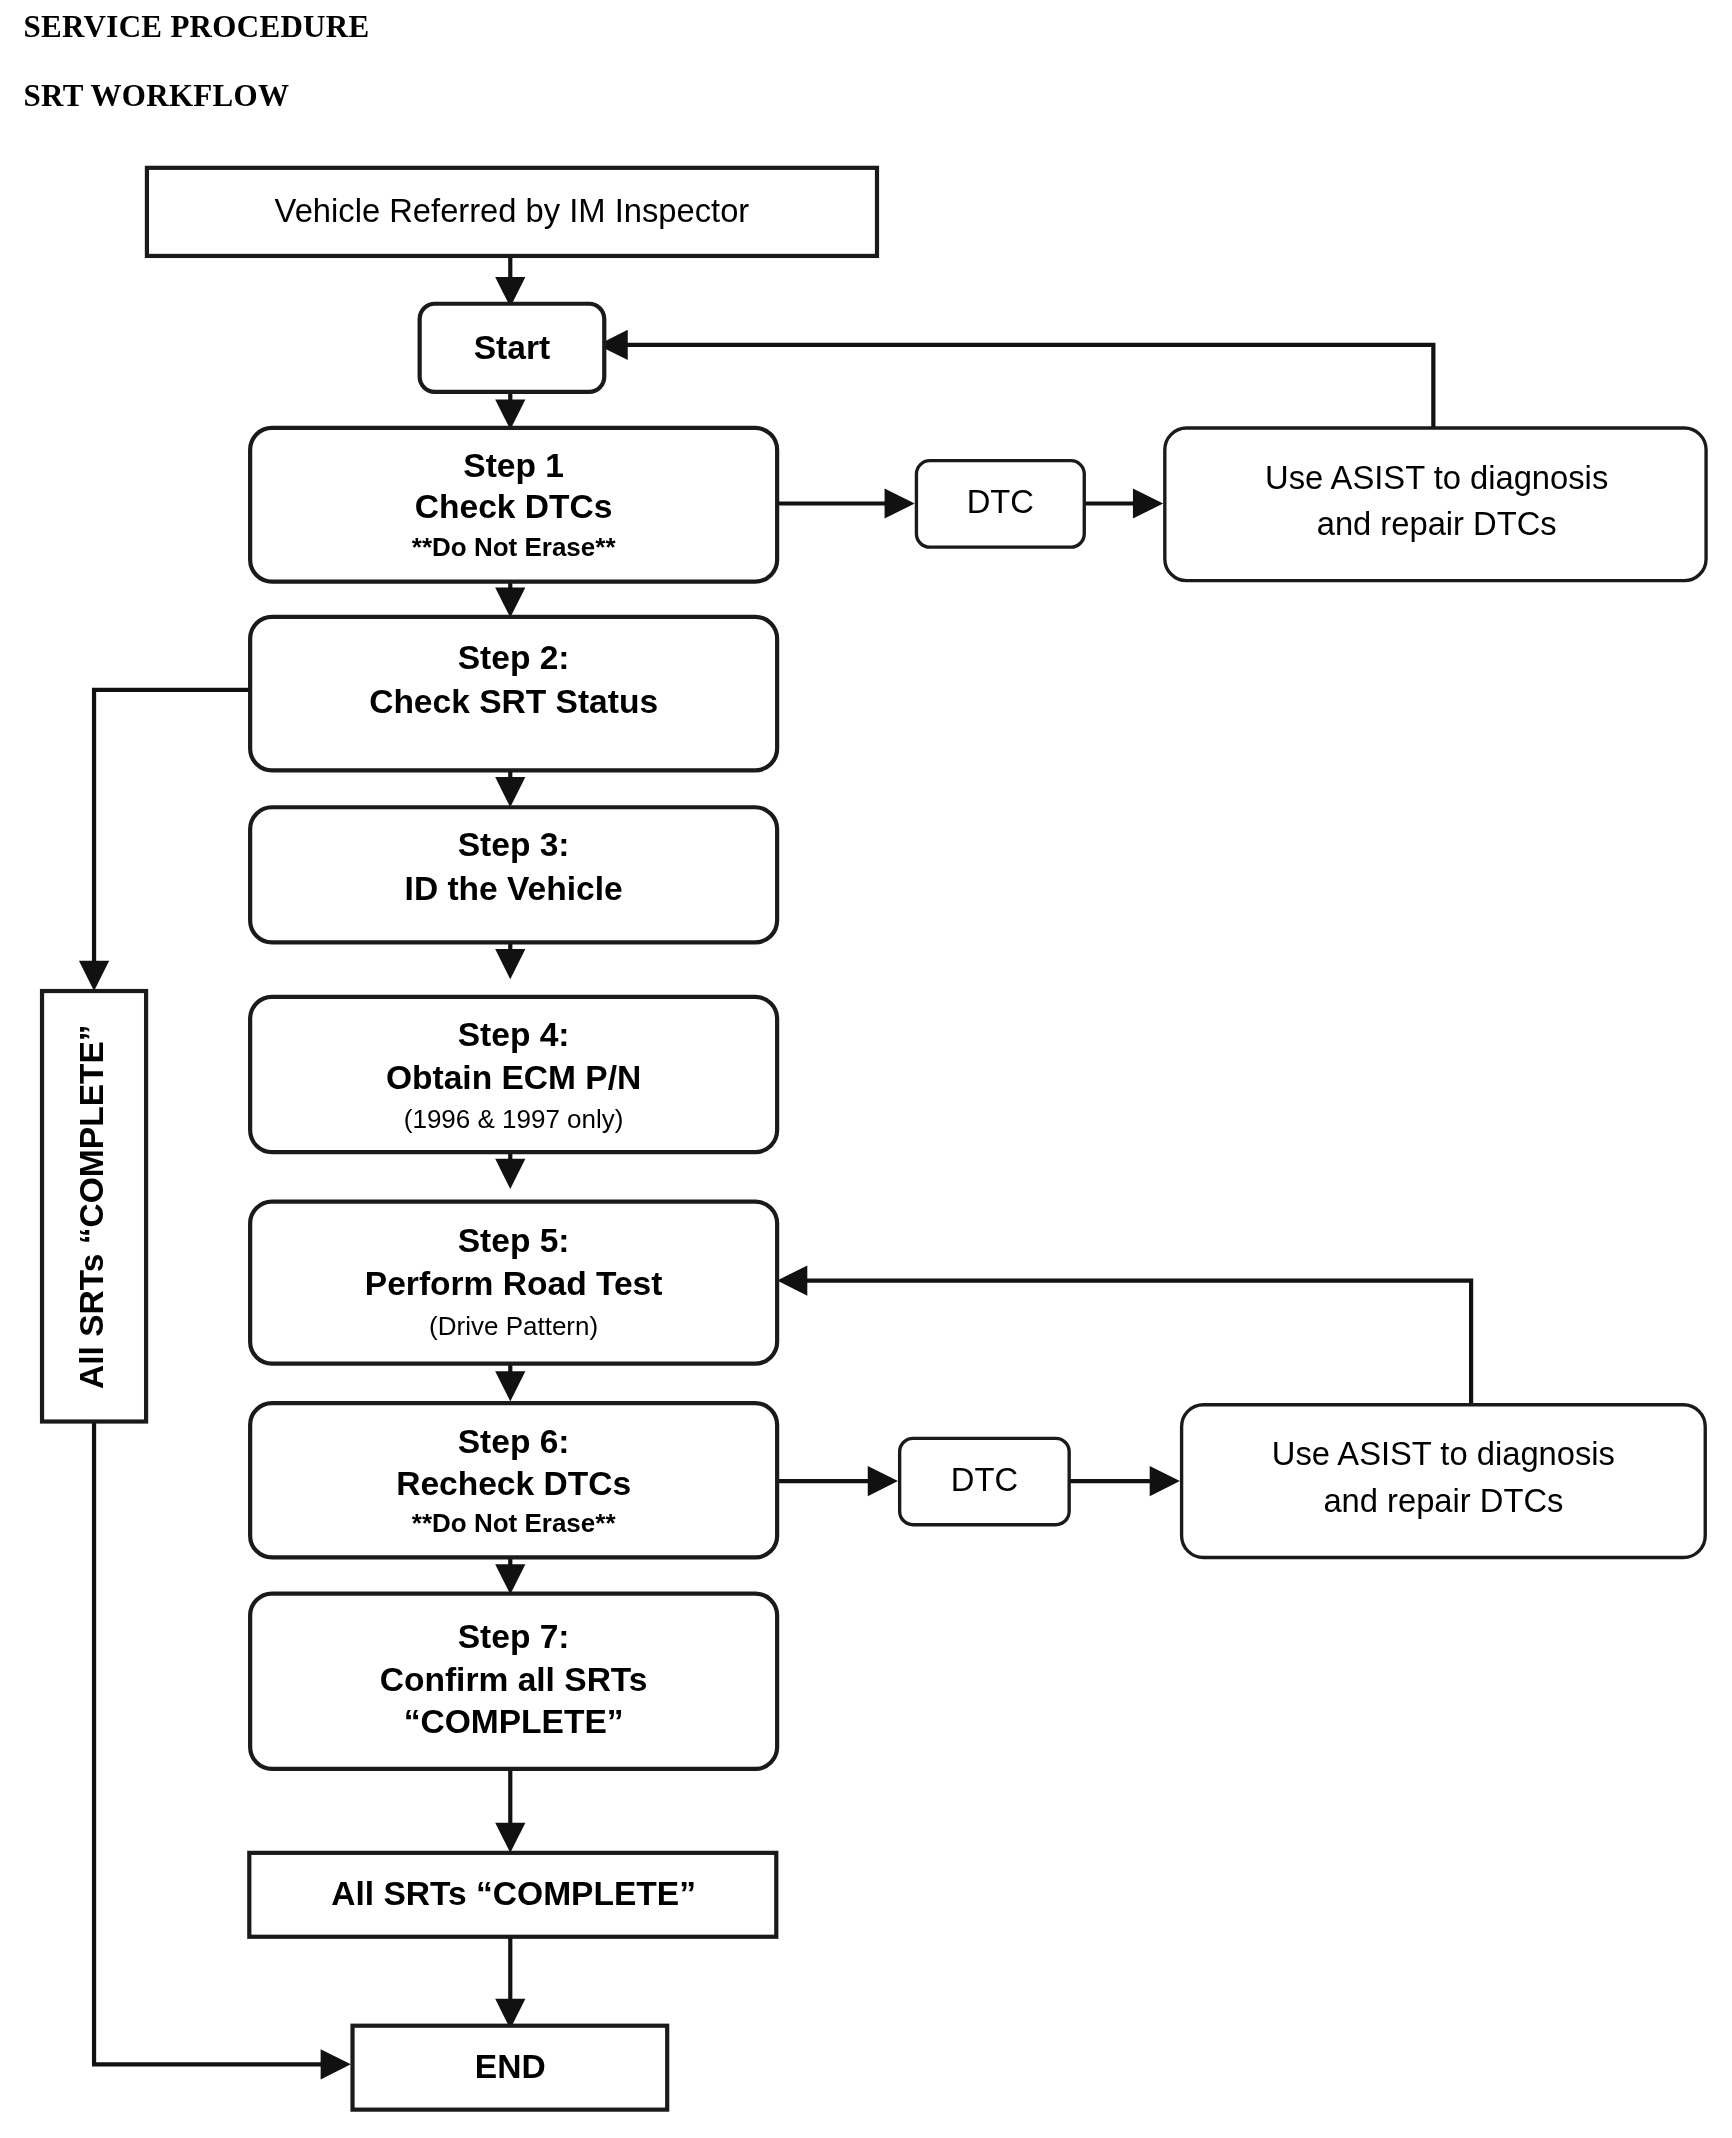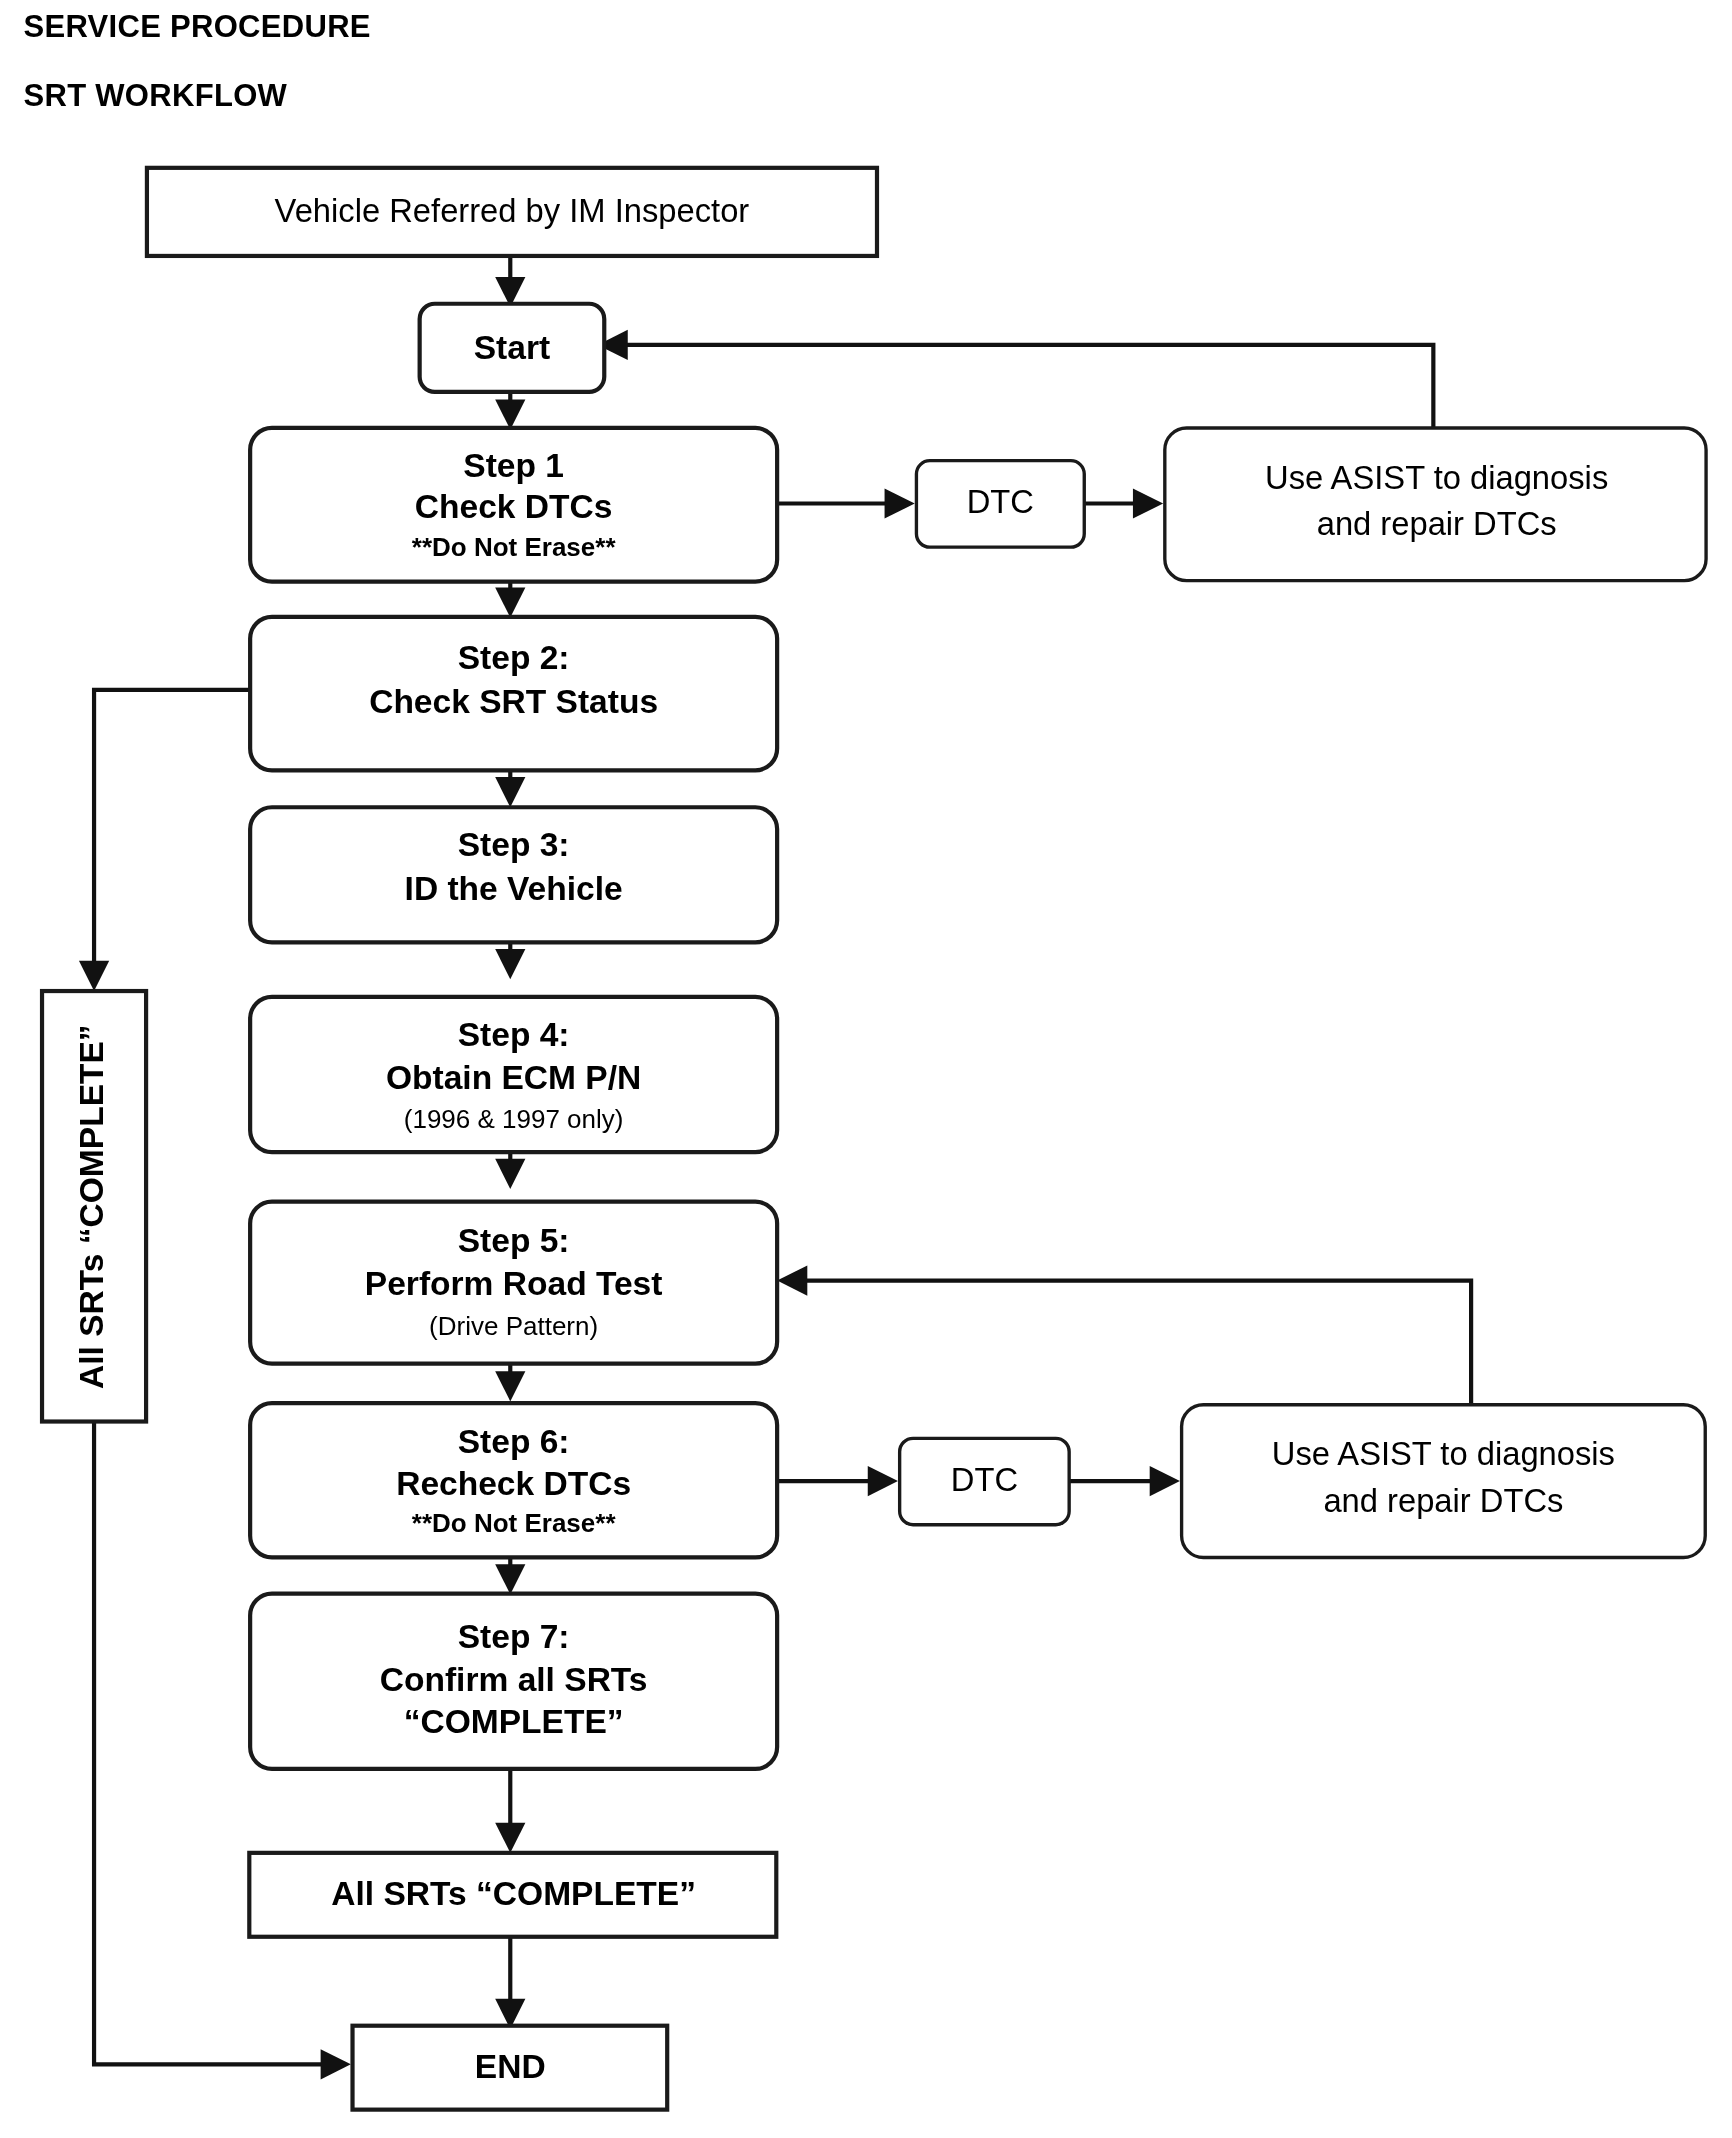--- a/index.html
+++ b/index.html
@@ -16,21 +16,21 @@
     overflow: hidden;
   }
   #page {
     position: relative;
     width: 1733px;
     height: 2139px;
     background: #ffffff;
   }
   .heading {
     position: absolute;
-    font-family: Liberation Sans, sans-serif;
+    font-family: Liberation Serif, serif;
     font-weight: bold;
     font-size: 31px;
     letter-spacing: 0.3px;
     color: #000000;
     white-space: nowrap;
   }
   #title-service-procedure { left: 23.5px; top: 9.2px; }
   #title-srt-workflow { left: 23.5px; top: 78px; text-align: center; }
 
   svg#flow {

